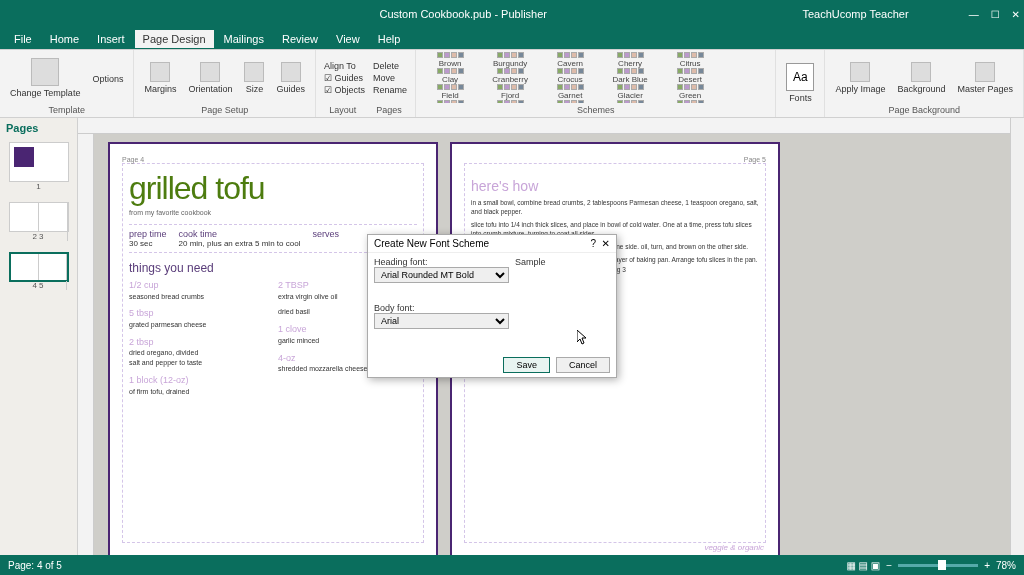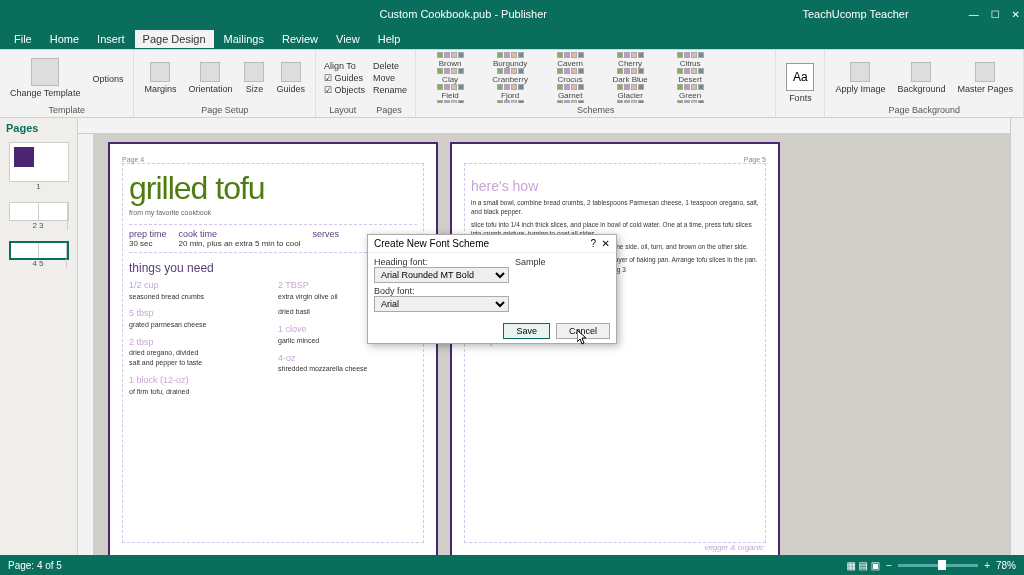--- a/index.html
+++ b/index.html
@@ -27,21 +27,21 @@
 .schemes-panel { flex: 1; display: flex; align-items: center; overflow: hidden; padding: 2px 4px; }
 .scheme-item { display: flex; flex-direction: column; align-items: center; width: 60px; font-size: 8px; color: #444; }
 .scheme-swatch { display: flex; gap: 1px; margin-bottom: 1px; }
 .scheme-swatch span { width: 6px; height: 6px; border: 1px solid #aaa; }
 
 .workspace { display: flex; height: calc(100% - 28px - 22px - 68px - 20px); }
 
 .pages-panel { width: 78px; background: #f0eeea; border-right: 1px solid #d0d0d0; }
 .pages-panel .hdr { font-size: 11px; color: #0a6e5d; padding: 4px 6px; font-weight: 600; }
 .thumb { width: 60px; height: 40px; background: #fff; border: 1px solid #ccc; margin: 4px auto; position: relative; }
-.thumb.spread { height: 19px; display: flex; }
+.thumb.spread { height: 30px; display: flex; }
 .thumb.spread > div { flex: 1; border-right: 1px solid #ccc; }
 .thumb.selected { border: 2px solid #0a6e5d; }
 .thumb .badge { width: 20px; height: 20px; background: #4a2572; position: absolute; top: 4px; left: 4px; }
 .thumb .num { font-size: 8px; text-align: center; color: #555; position: absolute; bottom: -10px; left: 0; right: 0; }
 
 .canvas { flex: 1; background: #cfcec9; position: relative; overflow: hidden; }
 .ruler-h { height: 16px; background: #f3f3f3; border-bottom: 1px solid #ccc; }
 .ruler-v { width: 16px; height: 100%; background: #f3f3f3; border-right: 1px solid #ccc; position: absolute; left: 0; top: 16px; }
 .pages-area { position: absolute; left: 30px; top: 24px; display: flex; gap: 12px; }
 .page { width: 330px; height: 420px; background: #fff; border: 2px solid #4a2572; padding: 12px; font-family: Arial, sans-serif; }
@@ -58,21 +58,21 @@
 .ing-list { font-size: 7px; color: #333; line-height: 1.4; }
 .ing-list .amt { color: #c8a5d8; font-size: 9px; }
 .steps-list { font-size: 6.5px; color: #333; line-height: 1.4; }
 .steps-list p { margin-bottom: 4px; }
 .footer-tag { position: absolute; bottom: 8px; right: 14px; font-size: 8px; color: #c8a5d8; font-style: italic; }
 
 .dialog { position: absolute; left: 367px; top: 234px; width: 250px; background: #fff; border: 1px solid #aaa; box-shadow: 2px 2px 8px rgba(0,0,0,0.3); font-size: 10px; z-index: 100; }
 .dialog .dhdr { display: flex; justify-content: space-between; padding: 3px 6px; background: #fff; border-bottom: 1px solid #eee; font-size: 10px; }
 .dialog .dhdr .dclose { cursor: pointer; }
 .dialog .dbody { padding: 4px 6px; }
-.dialog .drow { margin-bottom: 3px; }
+.dialog .drow { margin-bottom: 20px; }
 .dialog .dlbl { font-size: 9px; color: #333; }
 .dialog select, .dialog input[type=text] { width: 135px; font-size: 9px; border: 1px solid #aaa; padding: 1px 2px; }
 .dialog .sample { border: 1px solid #ccc; padding: 4px; margin: 2px 0; }
 .dialog .sample .h { font-size: 13px; font-weight: bold; }
 .dialog .sample .b { font-size: 7px; color: #555; }
 .dialog .dfoot { display: flex; justify-content: flex-end; gap: 6px; padding: 4px 6px; }
 .dialog .dbtn { padding: 2px 12px; font-size: 9px; border: 1px solid #aaa; background: #f0f0f0; cursor: pointer; }
 .dialog .dbtn.primary { border: 1px solid #0a6e5d; background: #e8f4f1; }
 .dialog-cols { display: flex; gap: 6px; }
 .dialog-cols > div { flex: 1; }

